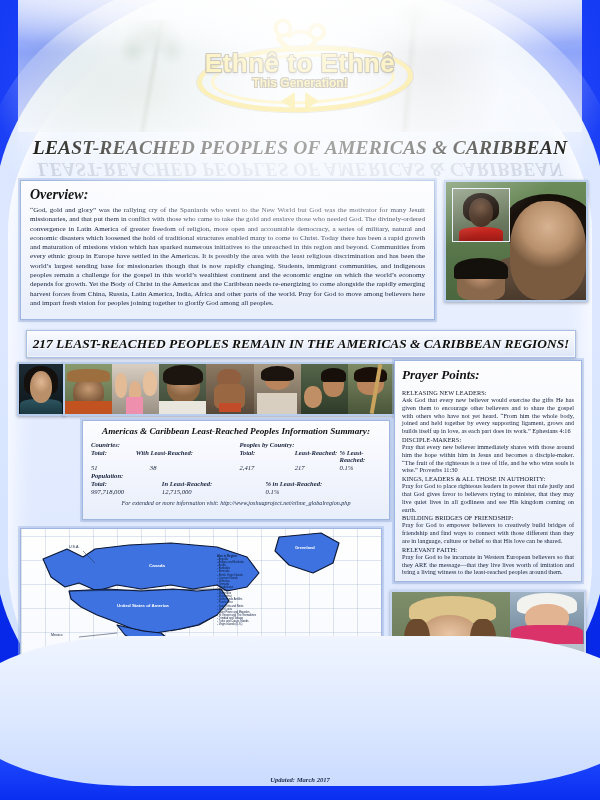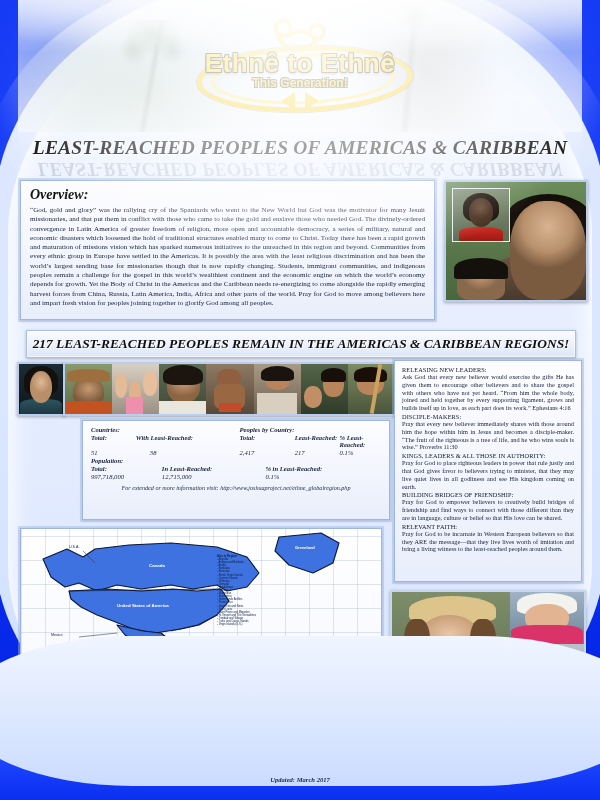--- a/index.html
+++ b/index.html
@@ -348,20 +348,21 @@
       <div style="position:absolute;left:44%;top:8%;width:52%;height:28%;border-radius:50% 50% 20% 20%;background:#170f09"></div>
     </div>
     <div class="ph" style="background:linear-gradient(180deg,#7e8b63,#4a553a)">
       <div style="position:absolute;left:20%;top:14%;width:56%;height:48%;border-radius:45%;background:#b9835c"></div>
       <div style="position:absolute;left:12%;top:6%;width:72%;height:30%;border-radius:50% 50% 20% 20%;background:#190f08"></div>
       <div style="position:absolute;left:56%;top:0;width:8%;height:100%;background:#caa45e;transform:rotate(10deg)"></div>
     </div>
   </div>
 
   <div class="panel" id="summary">
+    <div class="h">Americas &amp; Caribbean Least-Reached Peoples Information Summary:</div>
     <table>
       <tbody>
           <tr>
         <td class="sec" style="width:13%">Countries:</td>
         <td style="width:30%"></td>
         <td class="sec" style="width:16%">Peoples by Country:</td>
         <td style="width:13%"></td>
         <td style="width:12%"></td>
       </tr>
       <tr>
@@ -390,20 +391,21 @@
         <td>997,718,000</td>
         <td style="padding-left:26px">12,715,000</td>
         <td colspan="3" style="padding-left:26px">0.1%</td>
       </tr>
     </tbody>
       </table>
     <div class="url">For extended or more information visit: http://www.joshuaproject.net/ethne_globalregion.php</div>
   </div>
 
   <div class="panel" id="prayer">
+    <div class="h">Prayer Points:</div>
 
     <div class="cap">RELEASING NEW LEADERS:</div>
     <div class="para">Ask God that every new believer would exercise the gifts He has given them to encourage other believers and to share the gospel with others who have not yet heard. “From him the whole body, joined and held together by every supporting ligament, grows and builds itself up in love, as each part does its work.” Ephesians 4:16</div>
     <div class="cap">DISCIPLE-MAKERS:</div>
     <div class="para">Pray that every new believer immediately shares with those around him the hope within him in Jesus and becomes a disciple-maker. “The fruit of the righteous is a tree of life, and he who wins souls is wise.” Proverbs 11:30</div>
     <div class="cap">KINGS, LEADERS &amp; ALL THOSE IN AUTHORITY:</div>
     <div class="para">Pray for God to place righteous leaders in power that rule justly and that God gives favor to believers trying to minister, that they may live quiet lives in all godliness and see His kingdom coming on earth.</div>
     <div class="cap">BUILDING BRIDGES OF FRIENDSHIP:</div>
     <div class="para">Pray for God to empower believers to creatively build bridges of friendship and find ways to connect with those different than they are in language, culture or belief so that His love can be shared.</div>
     <div class="cap">RELEVANT FAITH:</div>

